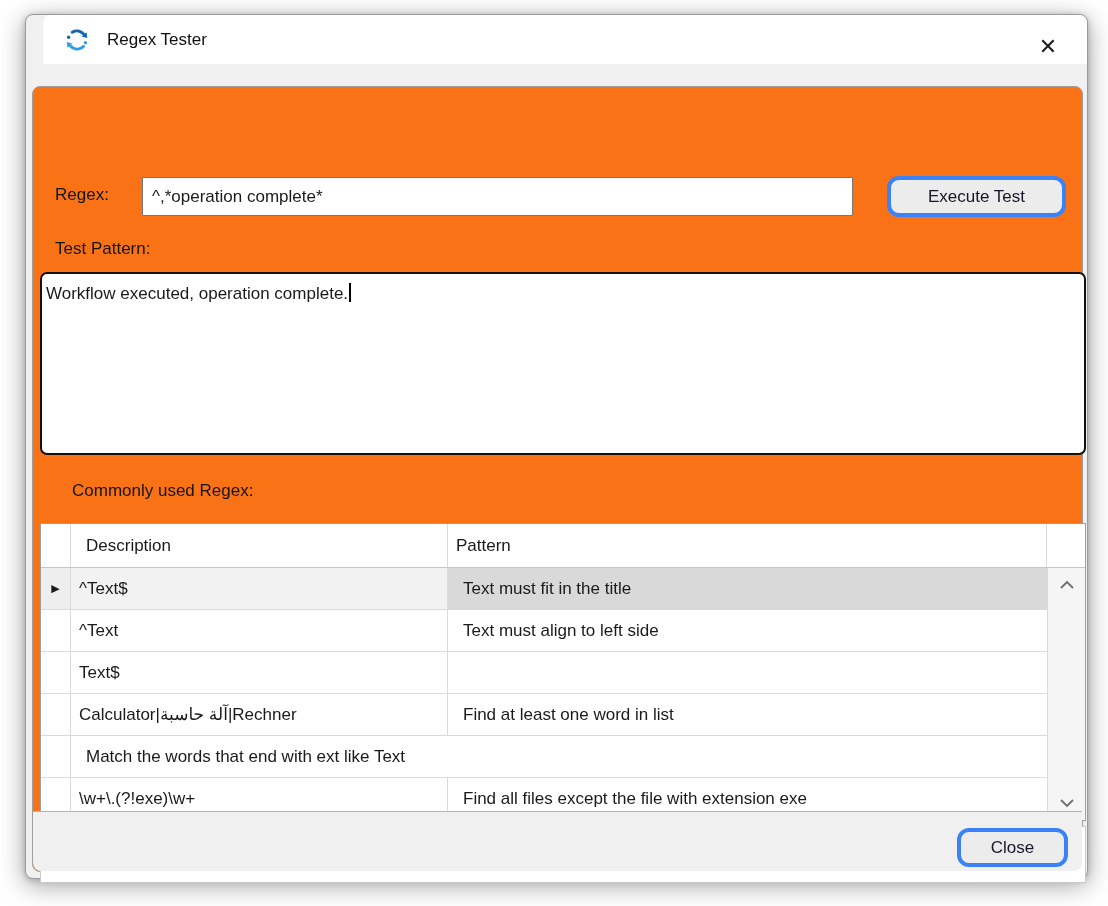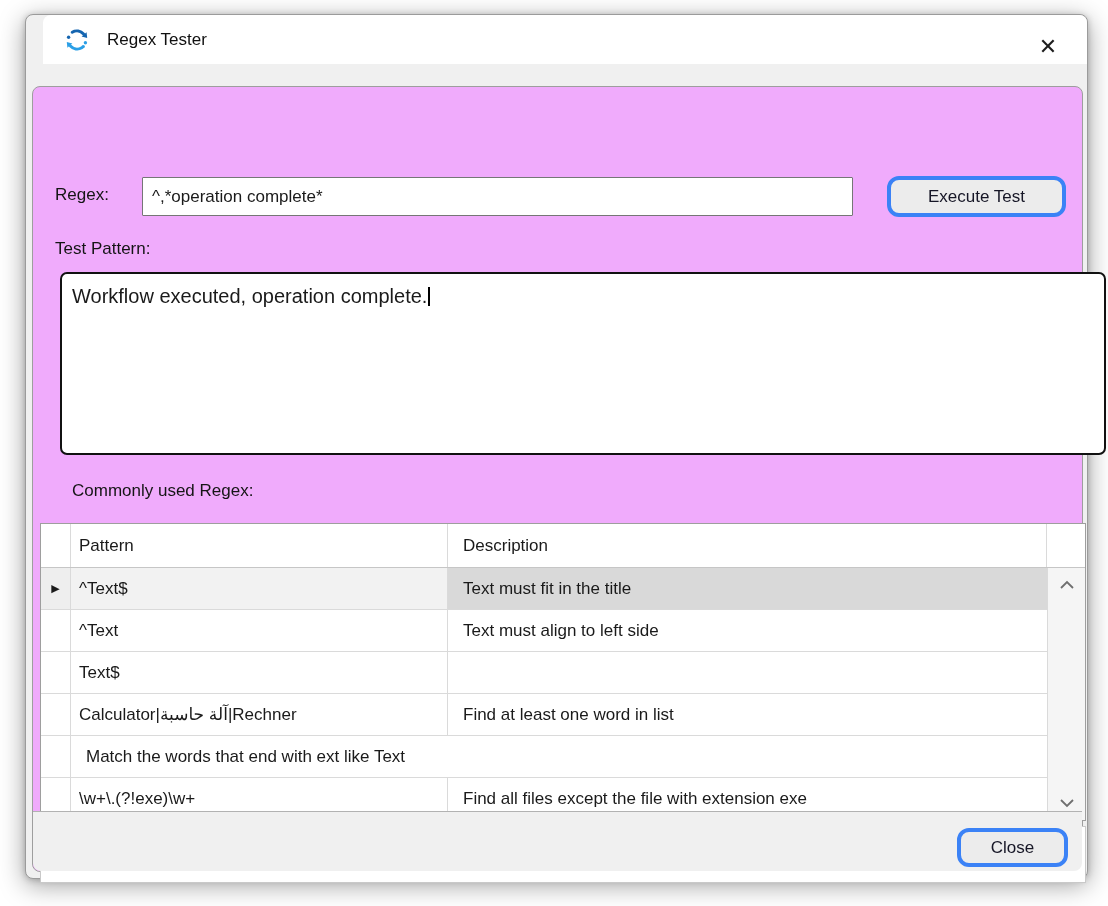--- a/index.html
+++ b/index.html
@@ -21,21 +21,21 @@
   .title-text { margin-left:17px; font-size:17px; color:#101010; }
   .close-x {
     position:absolute; right:22px; top:0; height:64px; width:34px;
     display:flex; align-items:center; justify-content:center;
     font-size:22px; color:#1c1c1c; cursor:pointer; line-height:1;
   }
 
   
   .groupbox {
     position:absolute; left:6px; top:71px; width:1051px; height:786px;
-    border:1px solid #9e9e9e; border-radius:8px; background:#f0abfc;
+    border:1px solid #9e9e9e; border-radius:8px; background:#f97316;
   }
 
   .lbl { position:absolute; font-size:17px; color:#151515; white-space:nowrap; }
   .regex-label   { left:22px; top:98px; }
   .testpat-label { left:22px; top:152px; }
   .common-label  { left:39px; top:394px; }
 
   .regex-input {
     position:absolute; left:109px; top:90px; width:711px; height:39px;
     border:1px solid #767676; background:#ffffff; font-family:"Liberation Sans", sans-serif;
@@ -44,21 +44,21 @@
   .btn {
     background:#ececec; border:4px solid #3b82f6; border-radius:12px;
     font-family:"Liberation Sans", sans-serif; font-size:17px; color:#161626;
     display:flex; align-items:center; justify-content:center; cursor:pointer;
   }
   .execute-btn { position:absolute; left:854px; top:89px; width:179px; height:41px; }
 
   .test-area {
     position:absolute; left:7px; top:185px; width:1046px; height:183px;
     background:#ffffff; border:2px solid #111111; border-radius:7px;
-    font-size:20px; color:#1a1a1a; padding:9px 10px; line-height:1.35;margin-left:20px;
+    font-size:17px; color:#1a1a1a; padding:9px 4px; line-height:1.35;
   }
   .caret { display:inline-block; width:1.5px; height:19px; background:#000; vertical-align:-3px; margin-left:1px; }
 
   
   .grid {
     position:absolute; left:7px; top:436px; width:1046px; height:298px;
     background:#ffffff; border:1px solid #9e9e9e;
   }
   .thead { display:grid; grid-template-columns:30px 377px 1fr 38px; height:44px; border-bottom:1px solid #c6c6c6; background:#ffffff; }
   .th { display:flex; align-items:center; font-size:17px; color:#1a1a1a; border-right:1px solid #dadada; }
@@ -123,22 +123,22 @@
     <div class="btn execute-btn">Execute Test</div>
 
     <div class="lbl testpat-label">Test Pattern:</div>
     <div class="test-area"><span>Workflow executed, operation complete.</span><span class="caret"></span></div>
 
     <div class="lbl common-label">Commonly used Regex:</div>
 
     <div class="grid">
       <div class="thead">
         <div class="th"></div>
+        <div class="th desc">Description</div>
         <div class="th pattern">Pattern</div>
-        <div class="th desc">Description</div>
         <div class="th scroll-head"></div>
       </div>
       <div class="tbody-wrap">
         <div class="rows">
             <div class="grow selected">
     <div class="cell marker">▶</div>
     <div class="cell pattern">^Text$</div>
     <div class="cell desc">Text must fit in the title</div>
   </div>
             <div class="grow">

